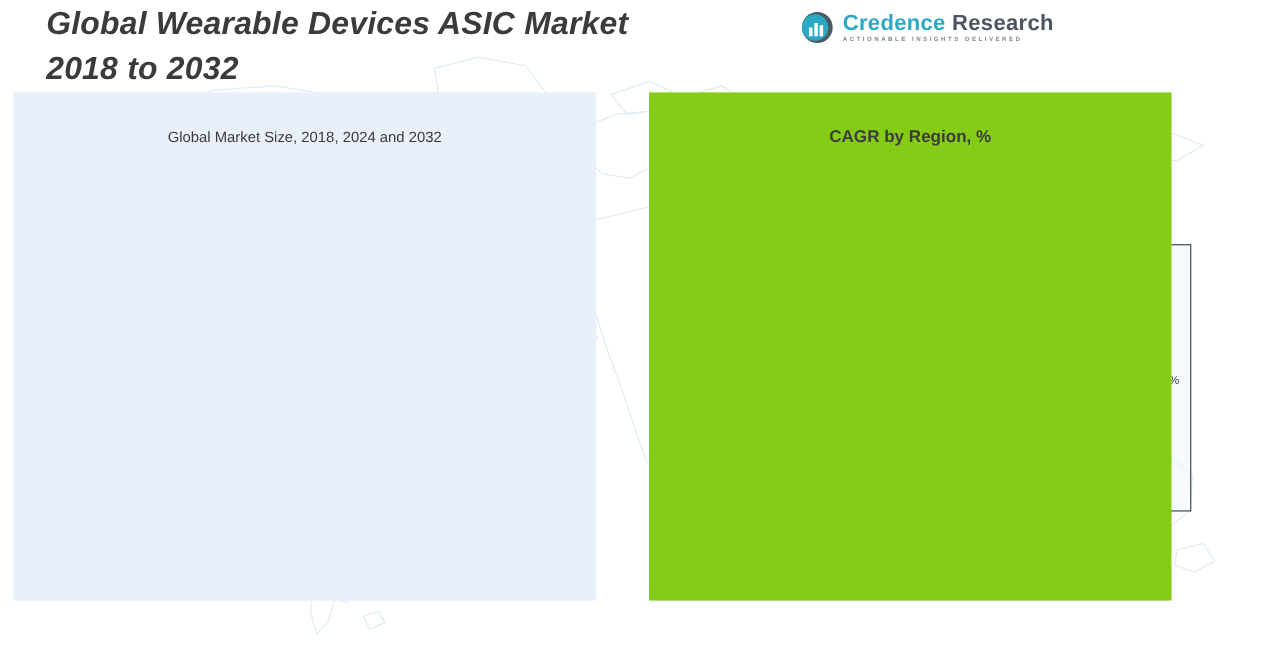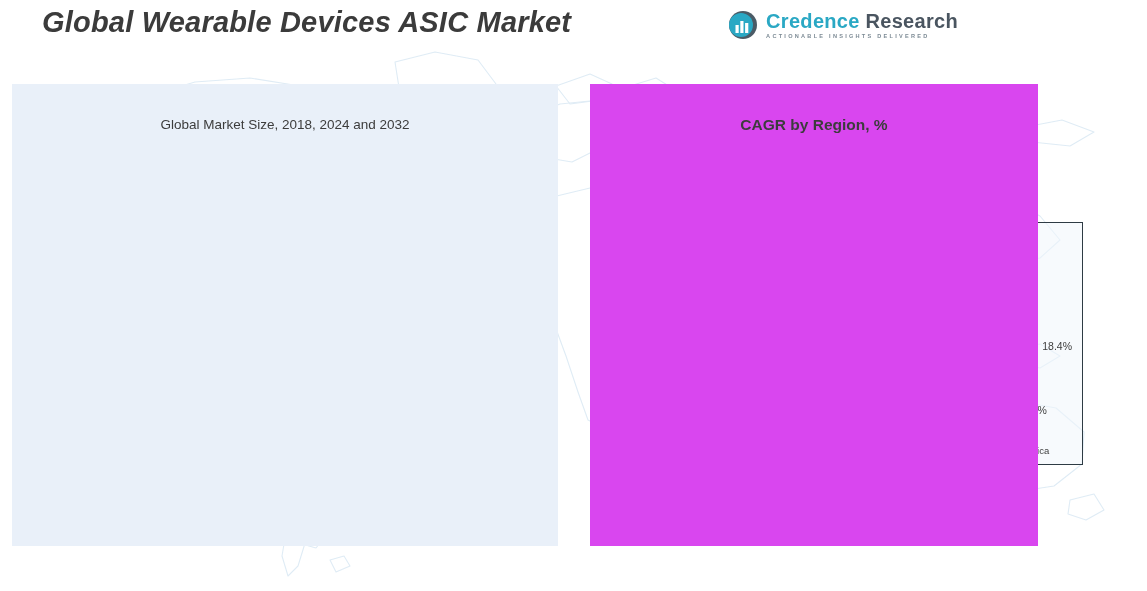--- a/index.html
+++ b/index.html
@@ -29,23 +29,23 @@
   .title .ln{display:block;}
 
   .logo{position:absolute;right:50px;top:10px;display:flex;align-items:center;gap:8px;}
   .logo-mark{width:30px;height:30px;flex:0 0 auto;}
   .logo-text{display:flex;flex-direction:column;line-height:1;font-weight:bold;}
   .logo-name{font-size:20px;color:#2aa8c4;letter-spacing:.3px;}
   .logo-name .dark{color:#4a5560;}
   .logo-tag{font-size:5.6px;color:#7d8b95;letter-spacing:2.25px;margin-top:3px;text-transform:uppercase;}
 
   
-  .panel{position:absolute;z-index:2;padding-left:16px;}
+  .panel{position:absolute;z-index:2;}
   .panel-left{left:12px;top:84px;width:530px;height:462px;background:#e9f0f9;}
-  .panel-right{left:590px;top:84px;width:432px;height:462px;background:#d946ef;}
+  .panel-right{left:590px;top:84px;width:475px;height:462px;background:#84cc16;}
 
   .panel-head{
     position:absolute;left:0;width:100%;text-align:center;color:#3c3c3c;
   }
   .panel-left .panel-head{top:30px;}
   .panel-right .panel-head{top:30px;}
   .head-line1{font-size:13.5px;line-height:22px;}
   .head-line2{font-size:15px;font-weight:bold;line-height:22px;}
   .head-bold-only{font-size:15.5px;font-weight:bold;line-height:22px;}
 
@@ -132,20 +132,21 @@
         <path d="M1020 128 L1062 120 L1094 132 L1070 146 L1032 142 Z"></path>
         <path d="M420 180 L450 172 L466 184 L444 194 L424 190 Z"></path>
         <path d="M196 330 L214 324 L224 338 L206 346 Z"></path>
       </g>
     </svg>
   </div>
 
   <div class="header">
     <div class="title">
       <span class="ln">Global Wearable Devices ASIC Market</span>
+      <span class="ln">2018 to 2032</span>
     </div>
 
     <div class="logo">
       <span class="logo-mark">
         <svg viewBox="0 0 30 30" xmlns="http://www.w3.org/2000/svg">
           <circle cx="15" cy="15" r="14" fill="#4b5b66"></circle>
           <path d="M15 1 A14 14 0 0 0 15 29 A14 14 0 0 0 15 1 Z" fill="none"></path>
           <circle cx="13" cy="15" r="12" fill="#2aa8c4"></circle>
           <rect x="7.5" y="15" width="3.2" height="8" fill="#ffffff"></rect>
           <rect x="12.3" y="11" width="3.2" height="12" fill="#ffffff"></rect>

